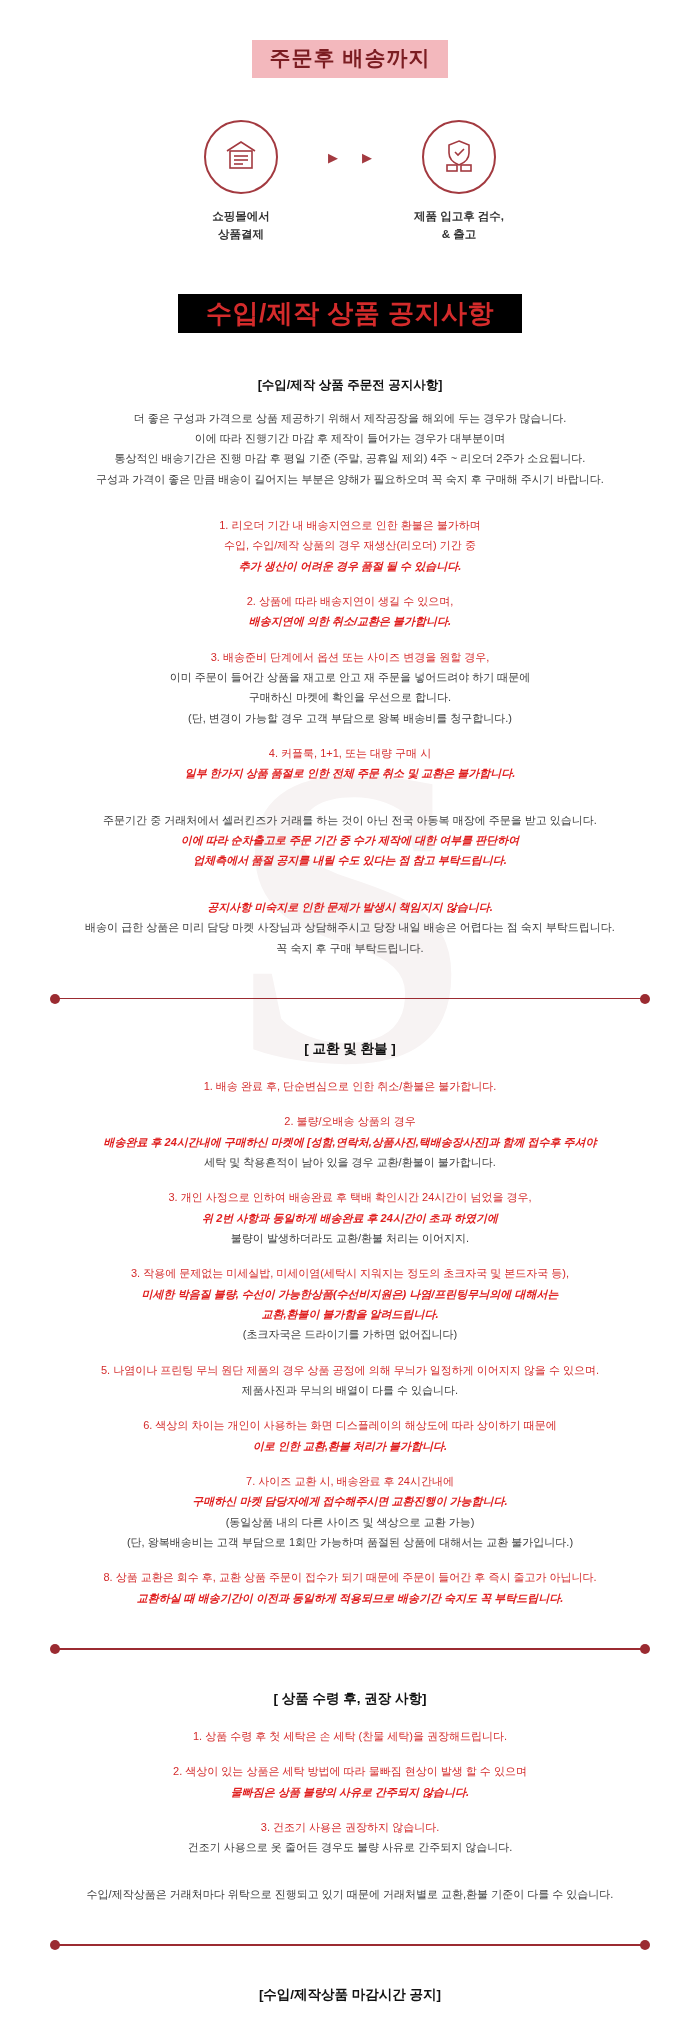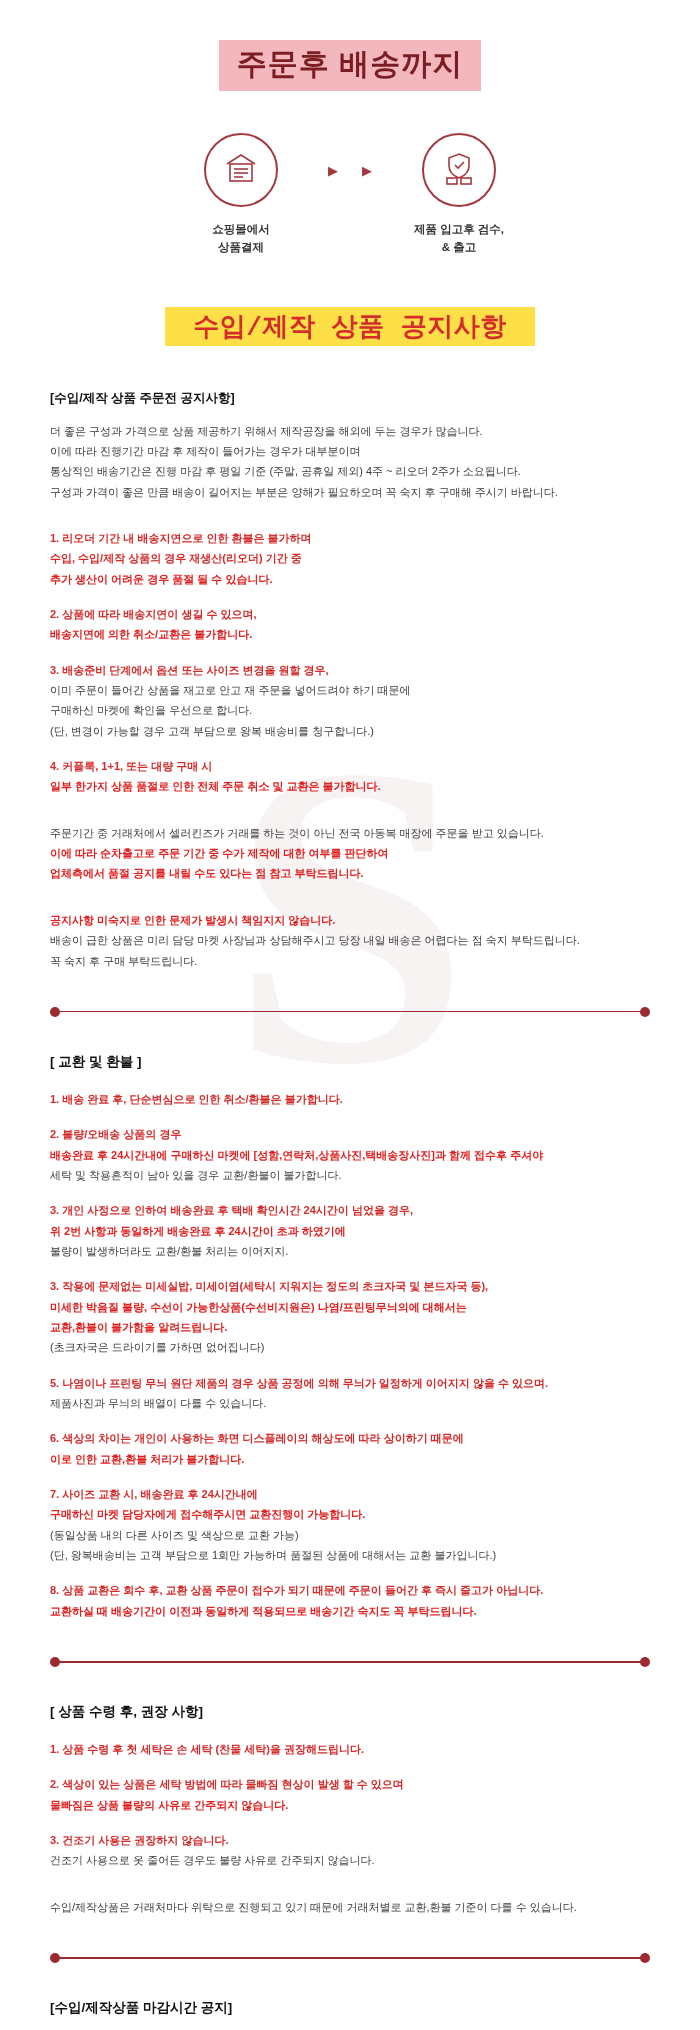--- a/index.html
+++ b/index.html
@@ -40,21 +40,21 @@
   .banner-wrap {
     text-align: center;
     padding-top: 40px;
   }
   .banner {
     display: inline-block;
     background: #f3b8bd;
     padding: 4px 18px 6px 18px;
   }
   .banner-text {
-    font-size: 30px;
+    font-size: 21px;
     font-weight: bold;
     color: #7b1d22;
     letter-spacing: 1px;
     font-family: "Liberation Sans", sans-serif;
   }
 
   
   .steps {
     display: flex;
     justify-content: center;
@@ -88,52 +88,51 @@
     font-size: 13px;
   }
 
   
   .title-wrap {
     text-align: center;
     margin-top: 50px;
   }
   .title-band {
     display: inline-block;
-    background: #fde047;
+    background: #000000;
     padding: 2px 28px;
-    font-family: Liberation Mono, monospace;
   }
   .title-text {
     font-size: 26px;
     font-weight: bold;
     color: #d42b2b;
     letter-spacing: 0.5px;
   }
 
   
   .block {
     margin: 0 auto;
     width: 600px;
-    text-align: left;
+    text-align: center;
   }
   .heading {
     font-size: 12.5px;
     font-weight: bold;
     color: #111;
     margin-top: 44px;
     margin-bottom: 14px;
   }
   p.line {
     margin: 0;
     font-size: 11px;
     line-height: 1.85;
     color: #3b3b3b;
   }
-  p.line.red { color: #e02020; font-weight: bold; }
-  p.line.num { color: #d42b2b; font-weight: bold; }
+  p.line.red { color: #e02020; font-weight: bold; font-style: italic; }
+  p.line.num { color: #d42b2b; font-weight: normal; }
   .gap { height: 15px; }
   .gap-lg { height: 26px; }
 
   
   .divider {
     position: relative;
     width: 600px;
     margin: 36px auto;
     height: 10px;
   }

